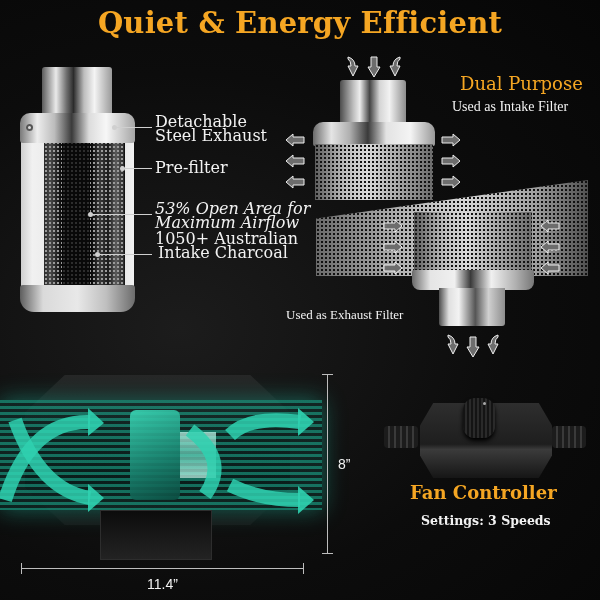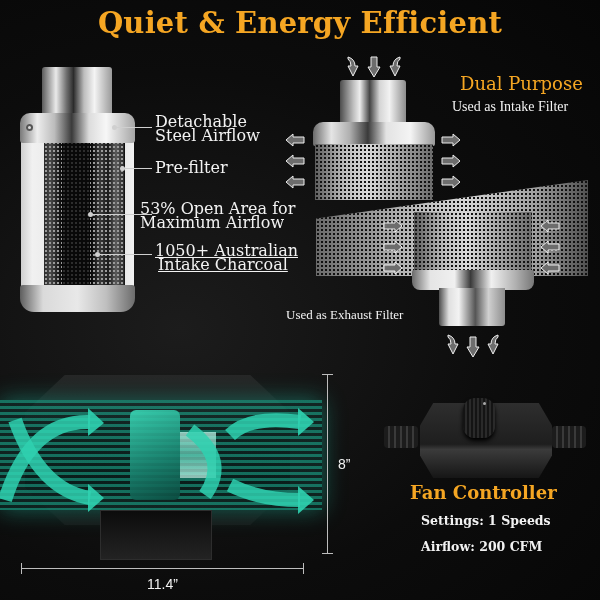--- a/index.html
+++ b/index.html
@@ -120,36 +120,36 @@
     <div class="core"></div>
     <div class="flange">
         <span class="bolt"></span>
       </div>
     <div class="base"></div>
   </div>
 
   <div class="leader" style="left:114px;top:127px;width:38px;"></div>
   <div class="callout" style="left:155px;top:115px;">
     <div>Detachable</div>
-    <div>Steel Airflow</div>
+    <div>Steel Exhaust</div>
   </div>
 
   <div class="leader" style="left:122px;top:168px;width:30px;"></div>
   <div class="callout" style="left:155px;top:161px;">
     <div>Pre-filter</div>
   </div>
 
   <div class="leader" style="left:90px;top:214px;width:62px;"></div>
-  <div class="callout" style="left:140px;top:202px;">
+  <div class="callout" style="left:155px;top:202px;font-style:italic;">
     <div>53% Open Area for</div>
     <div>Maximum Airflow</div>
   </div>
 
   <div class="leader" style="left:97px;top:254px;width:55px;"></div>
-  <div class="callout" style="left:155px;top:244px;text-decoration:underline;">
+  <div class="callout" style="left:155px;top:232px;">
     <div>1050+ Australian</div>
     <div style="padding-left:3px;">Intake Charcoal</div>
   </div>
 
   <div class="dual-title">Dual Purpose</div>
   <div class="dual-sub">Used as Intake  Filter</div>
 
   <div class="slant">
       <div class="m"></div>
     </div>
@@ -291,16 +291,15 @@
   <div class="dim-label" style="left:147px;top:576px;">11.4”</div>
 
   <div class="ctrl">
     <div class="cable" style="left:0;"></div>
     <div class="cable" style="left:168px;"></div>
     <div class="box"></div>
     <div class="knob"></div>
   </div>
 
   <div class="ctrl-title">Fan Controller</div>
-  <div class="spec" style="top:513px;">Settings: 1 Speeds</div>
-  <div class="spec" style="top:539px;">Airflow: 200 CFM</div>
+  <div class="spec" style="top:513px;">Settings: 3 Speeds</div>
 
 </div>
 
 </body></html>

